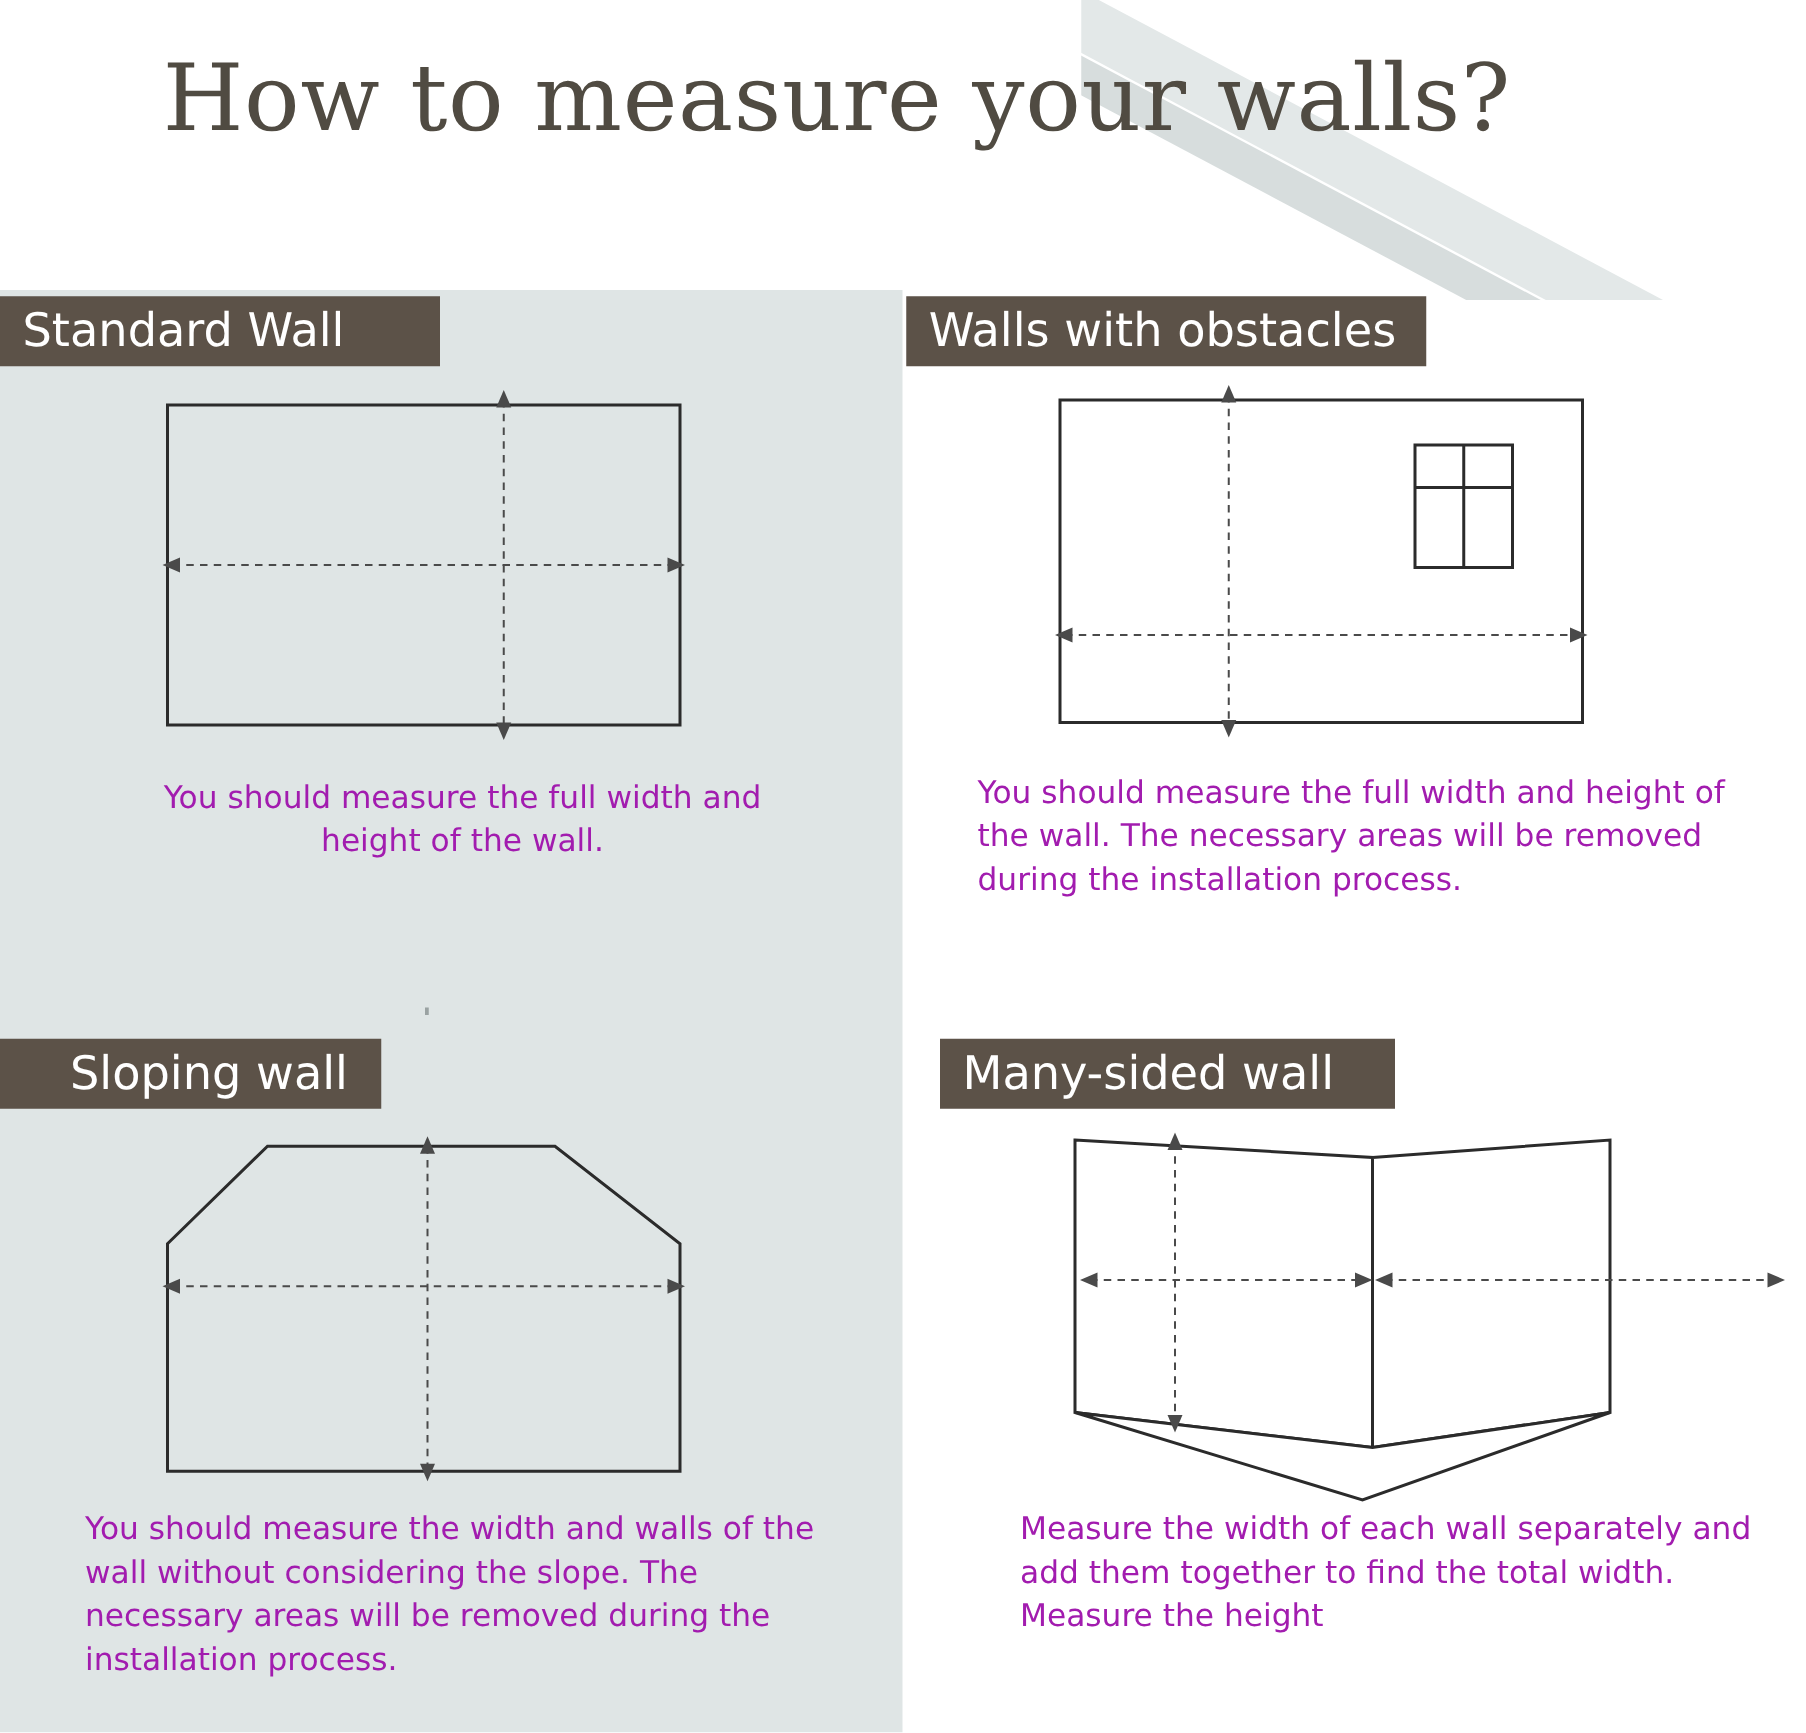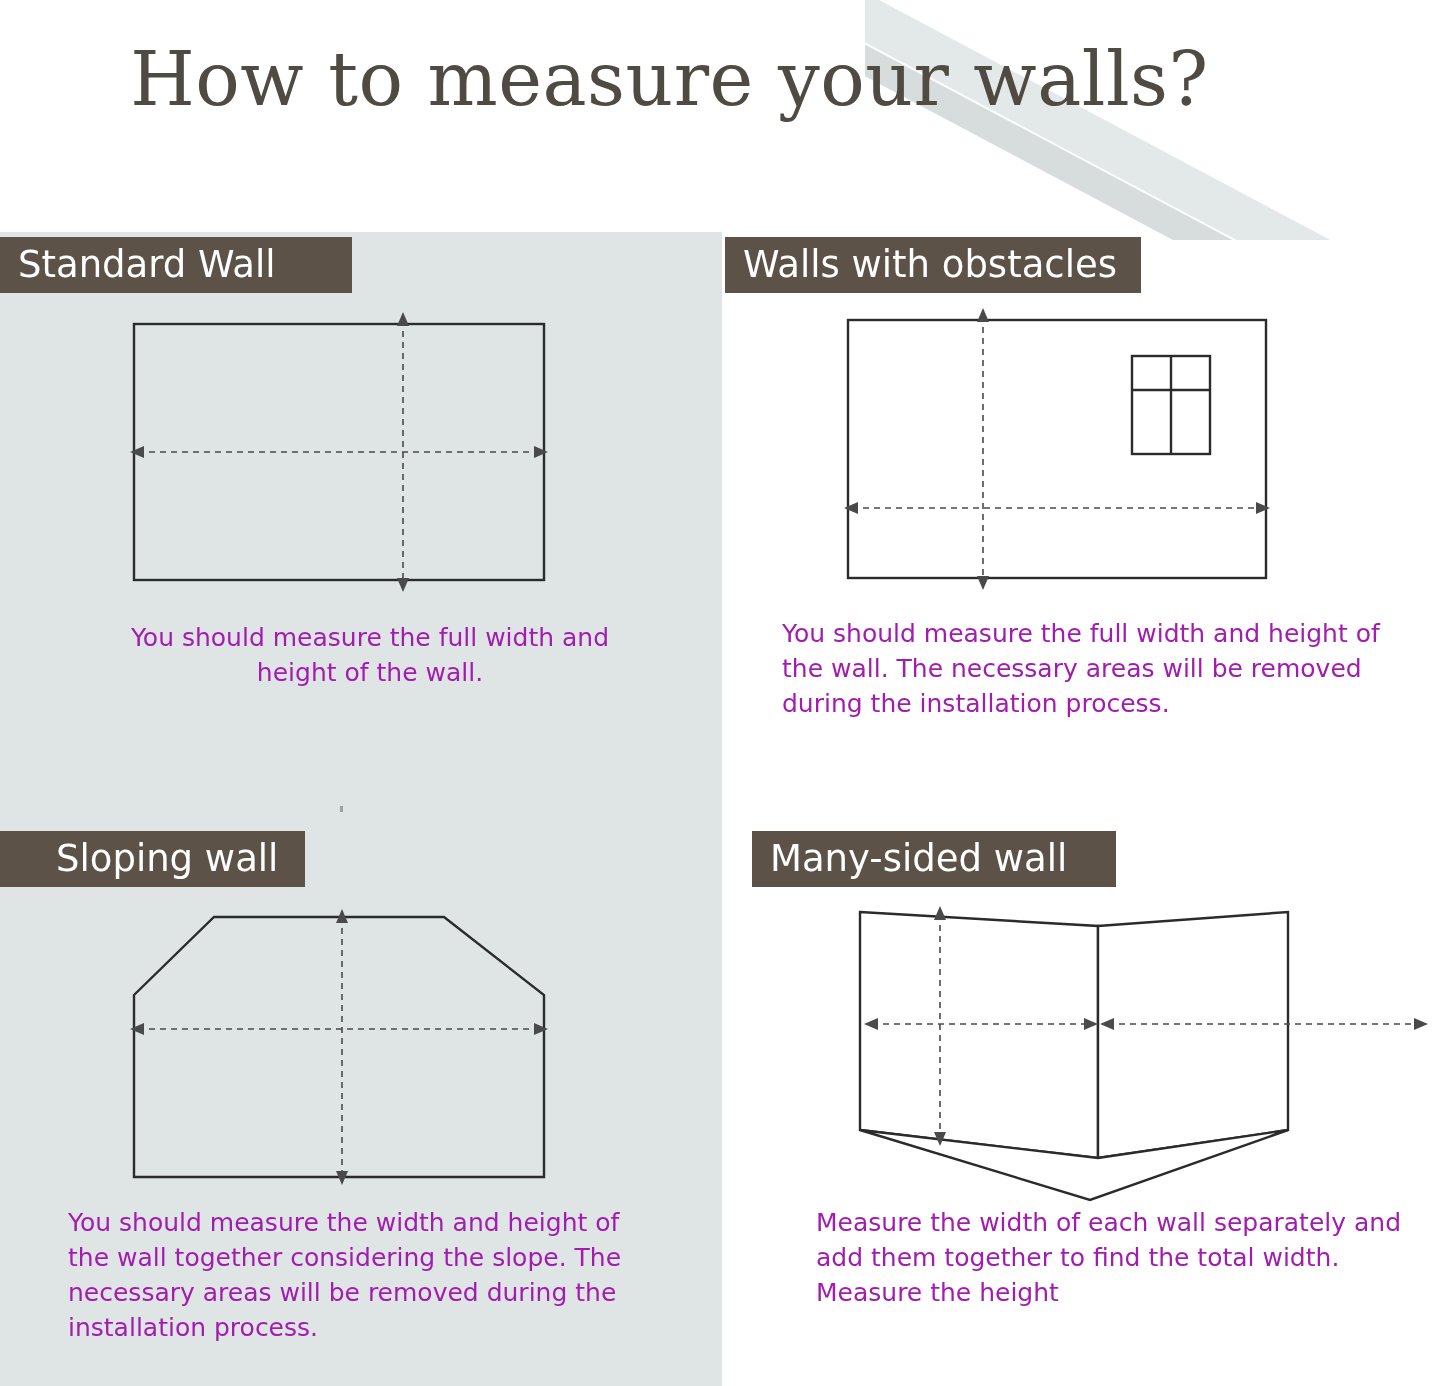--- a/index.html
+++ b/index.html
@@ -172,21 +172,21 @@
 
     <line class="dim" x1="28" y1="134" x2="430" y2="134"></line>
     <polygon class="arrowfill" points="20,134 34,128 34,140"></polygon>
     <polygon class="arrowfill" points="438,134 424,128 424,140"></polygon>
 
     <line class="dim" x1="232" y1="22" x2="232" y2="280"></line>
     <polygon class="arrowfill" points="232,14 226,28 238,28"></polygon>
     <polygon class="arrowfill" points="232,290 226,276 238,276"></polygon>
   </svg>
 
-  <div class="caption" style="left:68px; top:1205px; width:590px;">You should measure the width and height of the wall together considering the slope. The necessary areas will be removed during the installation process.</div>
+  <div class="caption" style="left:68px; top:1205px; width:590px;">You should measure the width and walls of the wall without considering the slope. The necessary areas will be removed during the installation process.</div>
 </div>
 
 <div class="panel">
   <div class="section-header" style="left:752px; top:831px; width:364px;">Many-sided wall</div>
 
   <svg width="620" height="330" style="position:absolute; left:840px; top:890px;">
 
     <polygon class="wallshape white" points="20,22 258,36 258,268 20,240"></polygon>
 
     <polygon class="wallshape white" points="258,36 448,22 448,240 258,268"></polygon>

